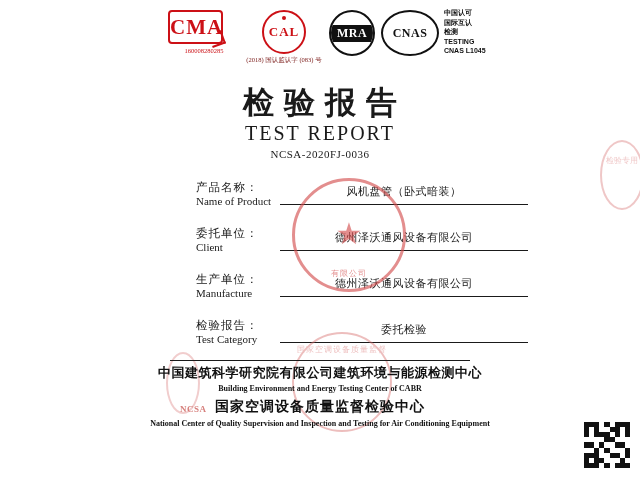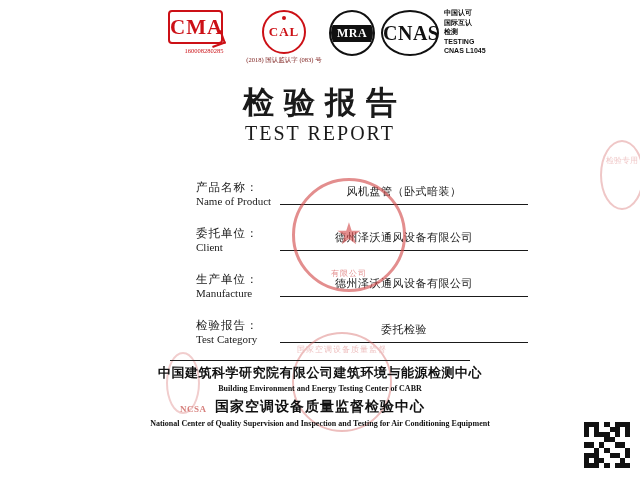--- a/index.html
+++ b/index.html
@@ -125,21 +125,21 @@
   }
   .cnas-mark {
     width: 58px;
     height: 46px;
     margin: 0 auto;
     border: 2px solid #111;
     border-radius: 50%;
     box-sizing: border-box;
     color: #111;
     font-weight: bold;
-    font-size: 20px;
+    font-size: 12px;
     line-height: 42px;
     letter-spacing: 0.5px;
   }
   .cnas-side {
     font-family: "Liberation Sans", sans-serif;
     font-size: 7px;
     line-height: 9.5px;
     color: #111;
     font-weight: bold;
     white-space: nowrap;
@@ -428,20 +428,21 @@
       <div class="cnas-side">中国认可</div>
       <div class="cnas-side">国际互认</div>
       <div class="cnas-side">检测</div>
       <div class="cnas-side">TESTING</div>
       <div class="cnas-side">CNAS L1045</div>
     </div>
   </div>
 
   <div class="title-cn">检验报告</div>
   <div class="title-en">TEST REPORT</div>
+  <div class="report-no">NCSA-2020FJ-0036</div>
 
   <div class="fields">
 
     <div class="field">
       <span class="f-label-cn">产品名称：</span>
       <span class="f-label-en">Name of Product</span>
       <span class="f-value">风机盘管（卧式暗装）</span>
       <span class="f-line"></span>
     </div>
 

